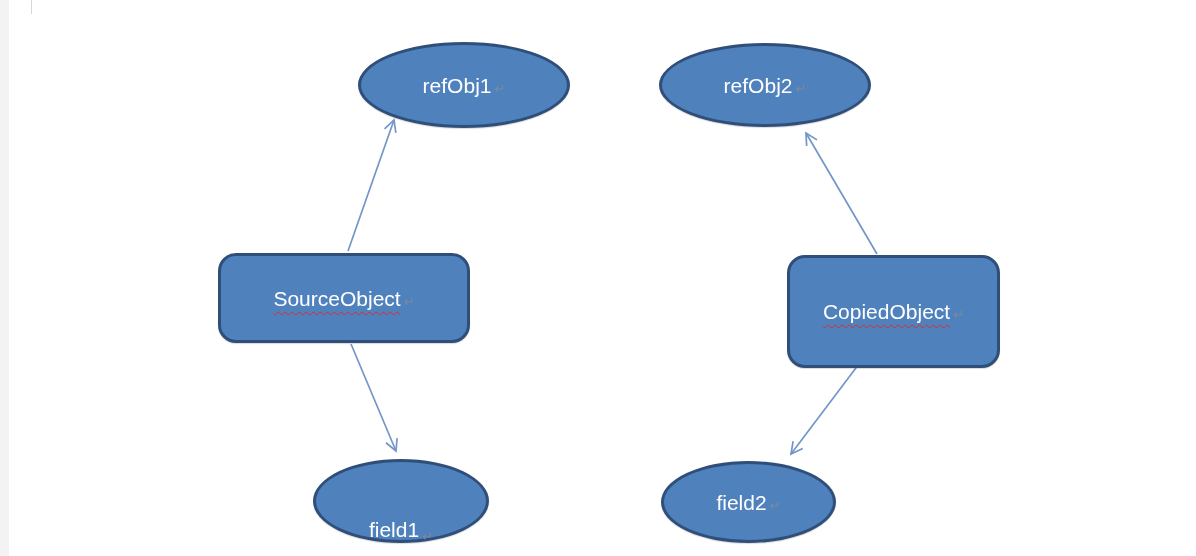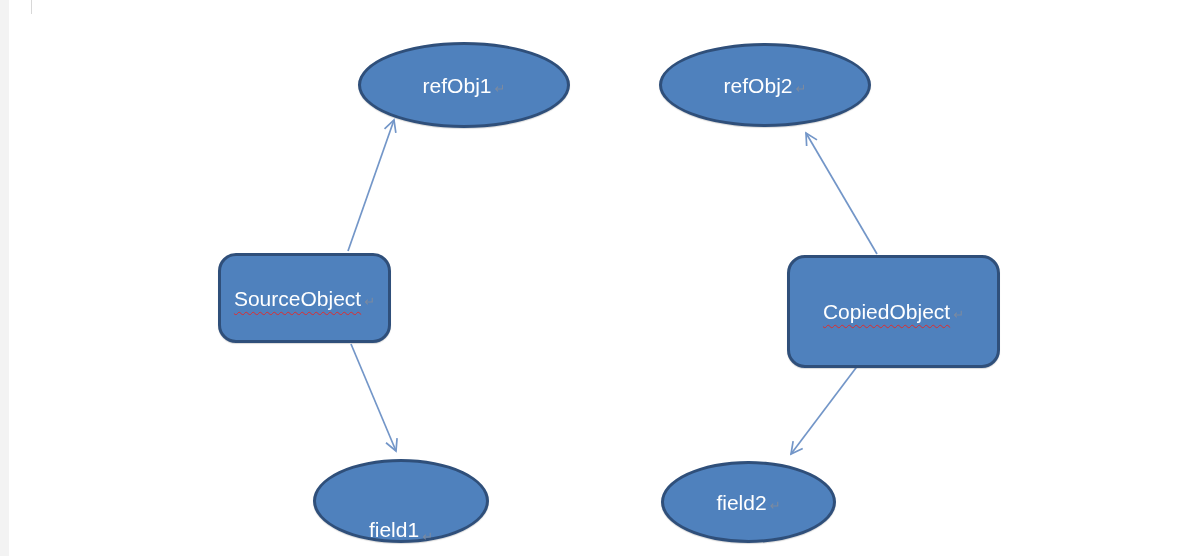--- a/index.html
+++ b/index.html
@@ -59,21 +59,21 @@
   }
   .para-mark {
     color: rgba(130, 140, 155, 0.85);
     font-size: 13px;
     margin-left: 3px;
     transform: translateY(3px);
   }
   
   #node-refobj1      { left: 358px; top: 42px;  width: 212px; height: 86px; text-align: right; }
   #node-refobj2      { left: 659px; top: 43px;  width: 212px; height: 84px; }
-  #node-sourceobject { left: 218px; top: 253px; width: 173px; height: 90px; align-items: center; }
+  #node-sourceobject { left: 218px; top: 253px; width: 252px; height: 90px; align-items: center; }
   #node-copiedobject { left: 787px; top: 255px; width: 213px; height: 113px; }
   #node-field1       { left: 313px; top: 459px; width: 176px; height: 84px; align-items: flex-end; }
   #node-field2       { left: 661px; top: 461px; width: 175px; height: 82px; }
 </style>
 </head>
 <body>
 
 <div id="canvas">
 
   <div id="left-gutter"></div>

